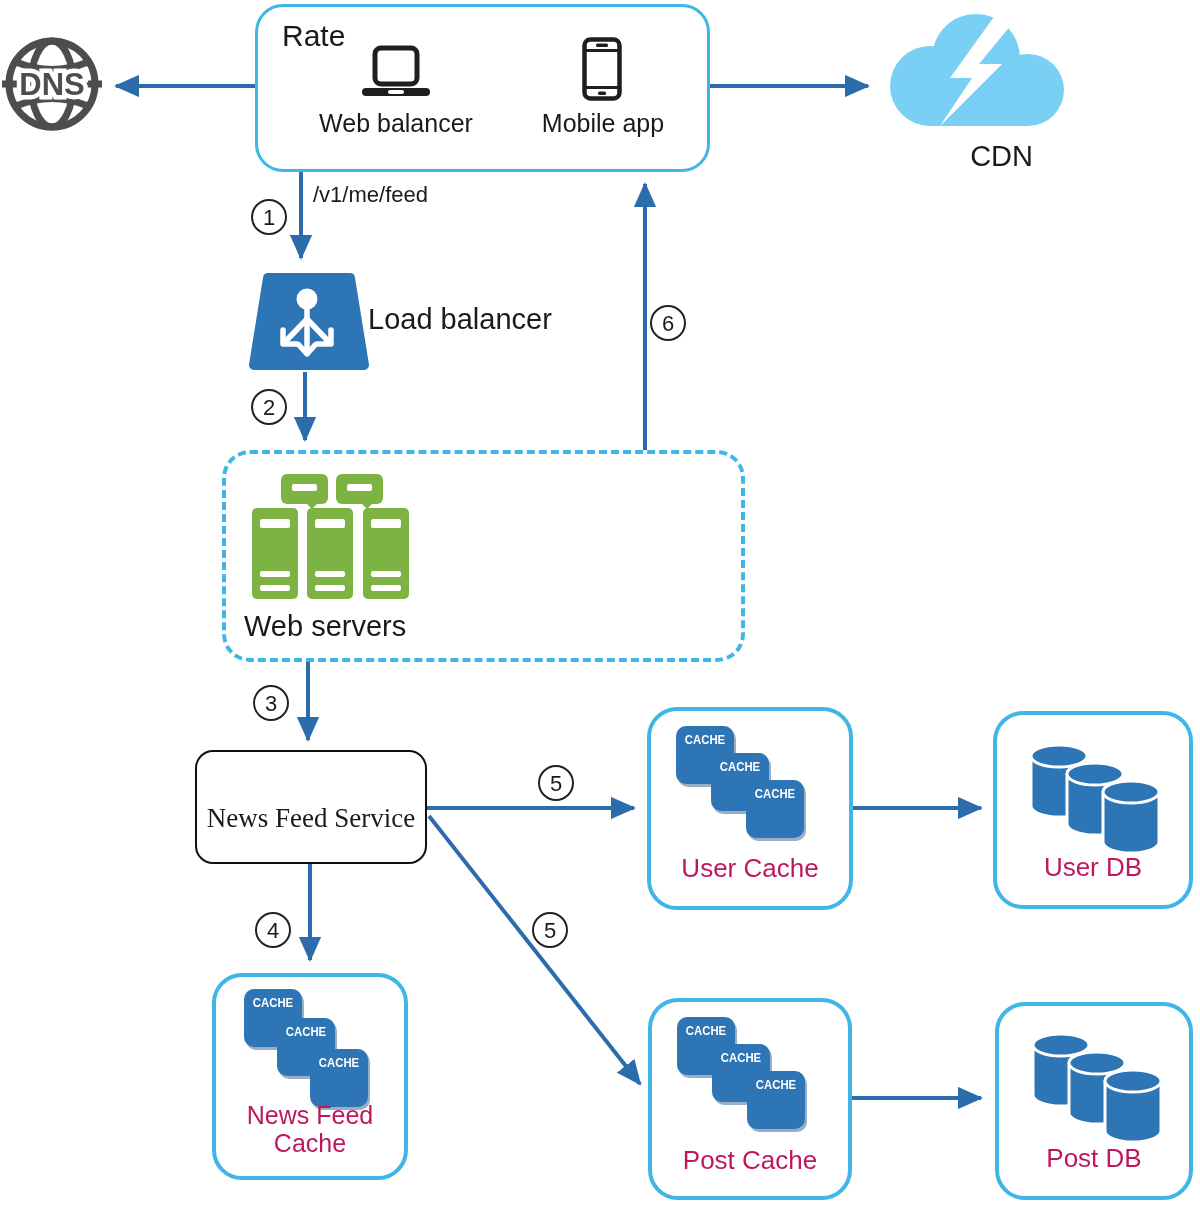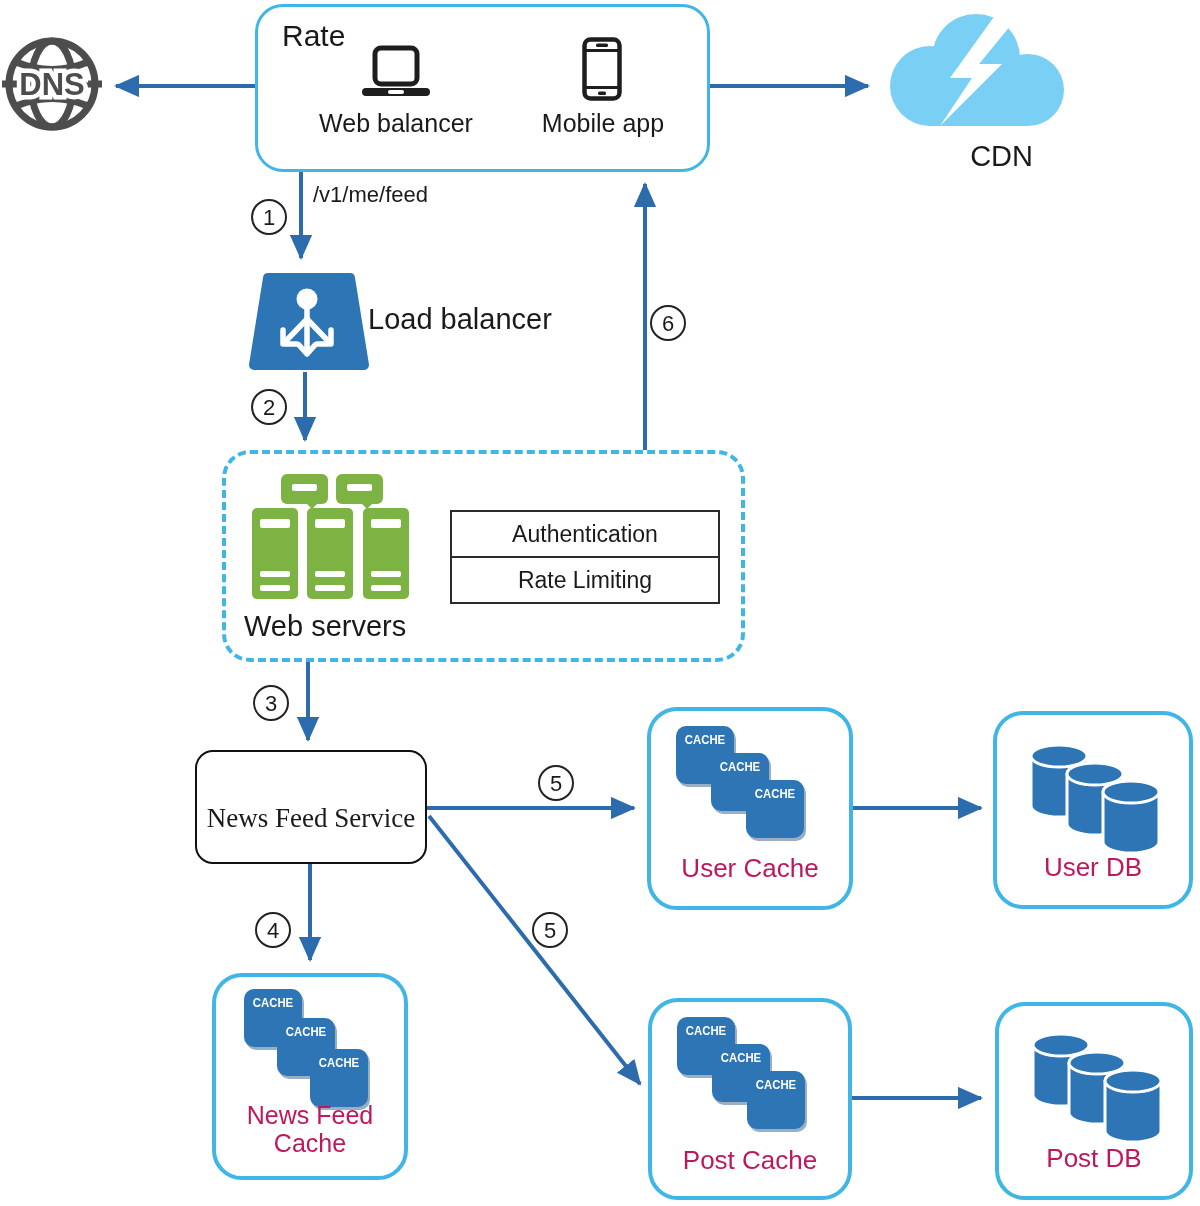--- a/index.html
+++ b/index.html
@@ -155,24 +155,20 @@
       <i class="b1"></i>
       <i class="b2"></i>
       <i class="b3"></i>
     </div>
   <div class="srv-tower" style="left:363px">
       <i class="b1"></i>
       <i class="b2"></i>
       <i class="b3"></i>
     </div>
   <div class="ws-label">Web servers</div>
-  <div class="feat-table">
-    <div class="feat-row">Authentication</div>
-    <div class="feat-row">Rate Limiting</div>
-  </div>
 
   <div class="nfs-box">
     <span>News Feed Service</span>
   </div>
 
   <div class="cyanbox" style="left:647px;top:707px;width:206px;height:203px">
     <div class="chip" style="left:25px;top:15px">
         <span>CACHE</span>
       </div>
     <div class="chip" style="left:60px;top:42px">

